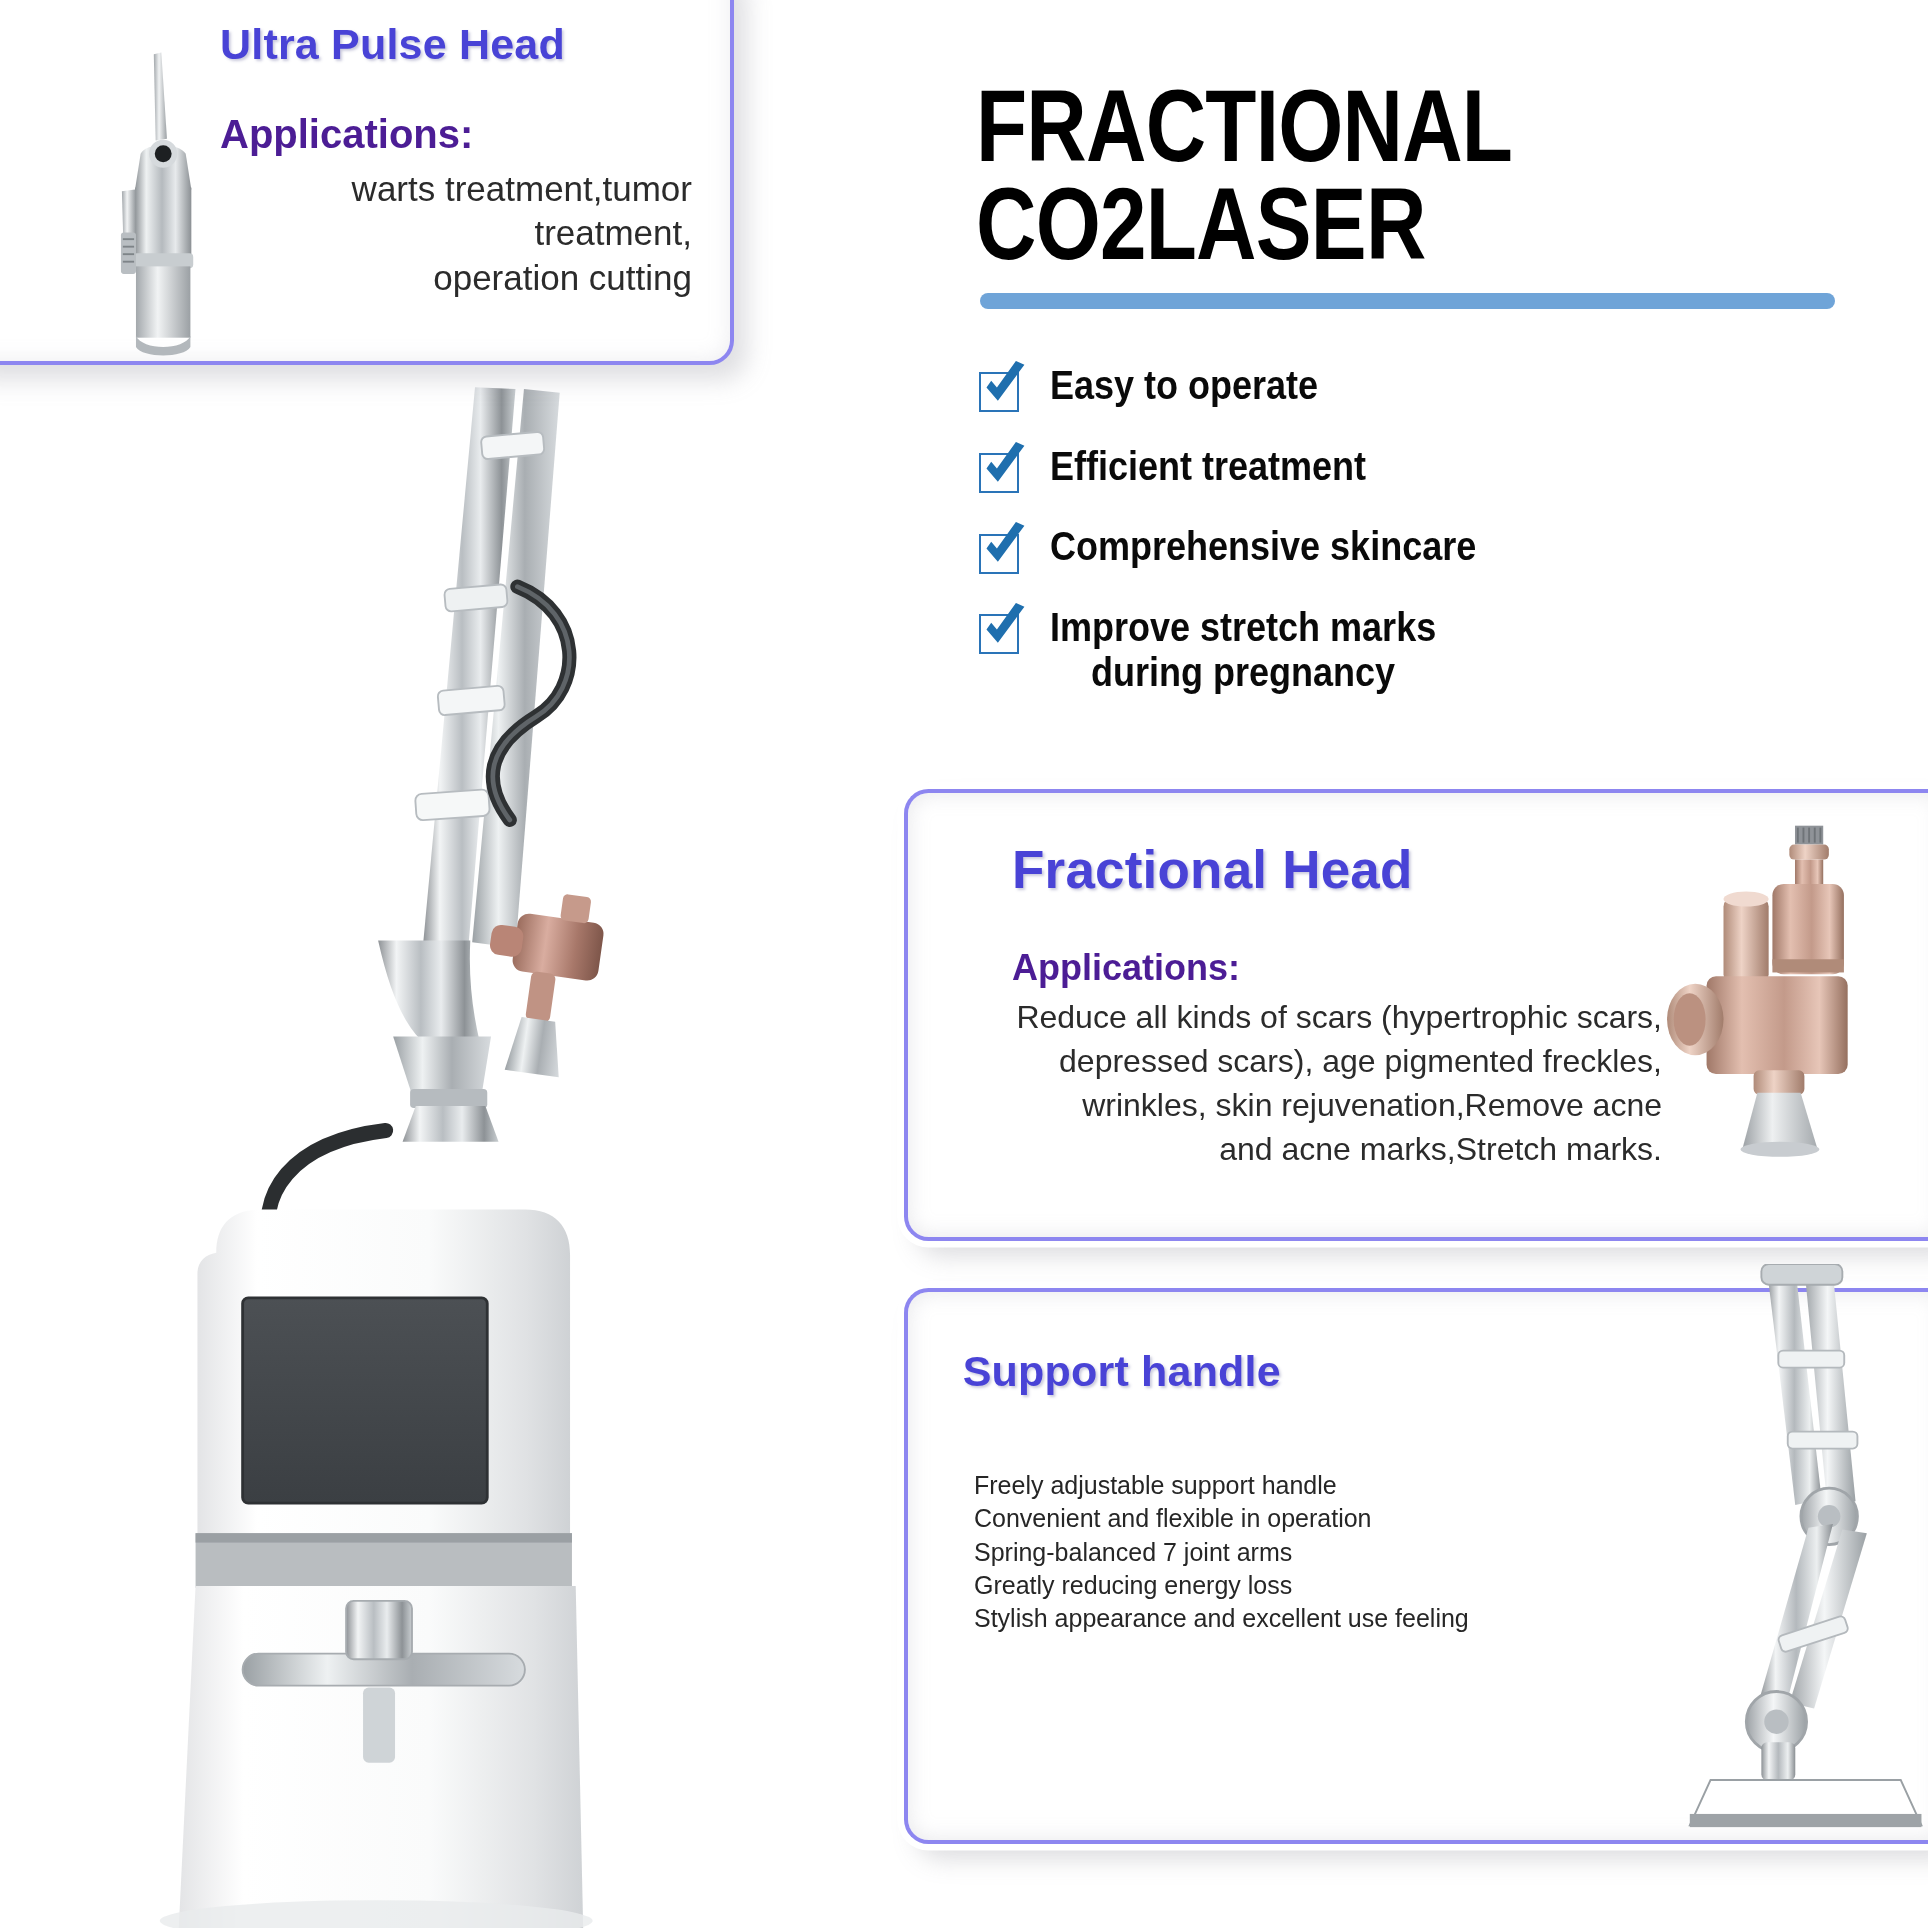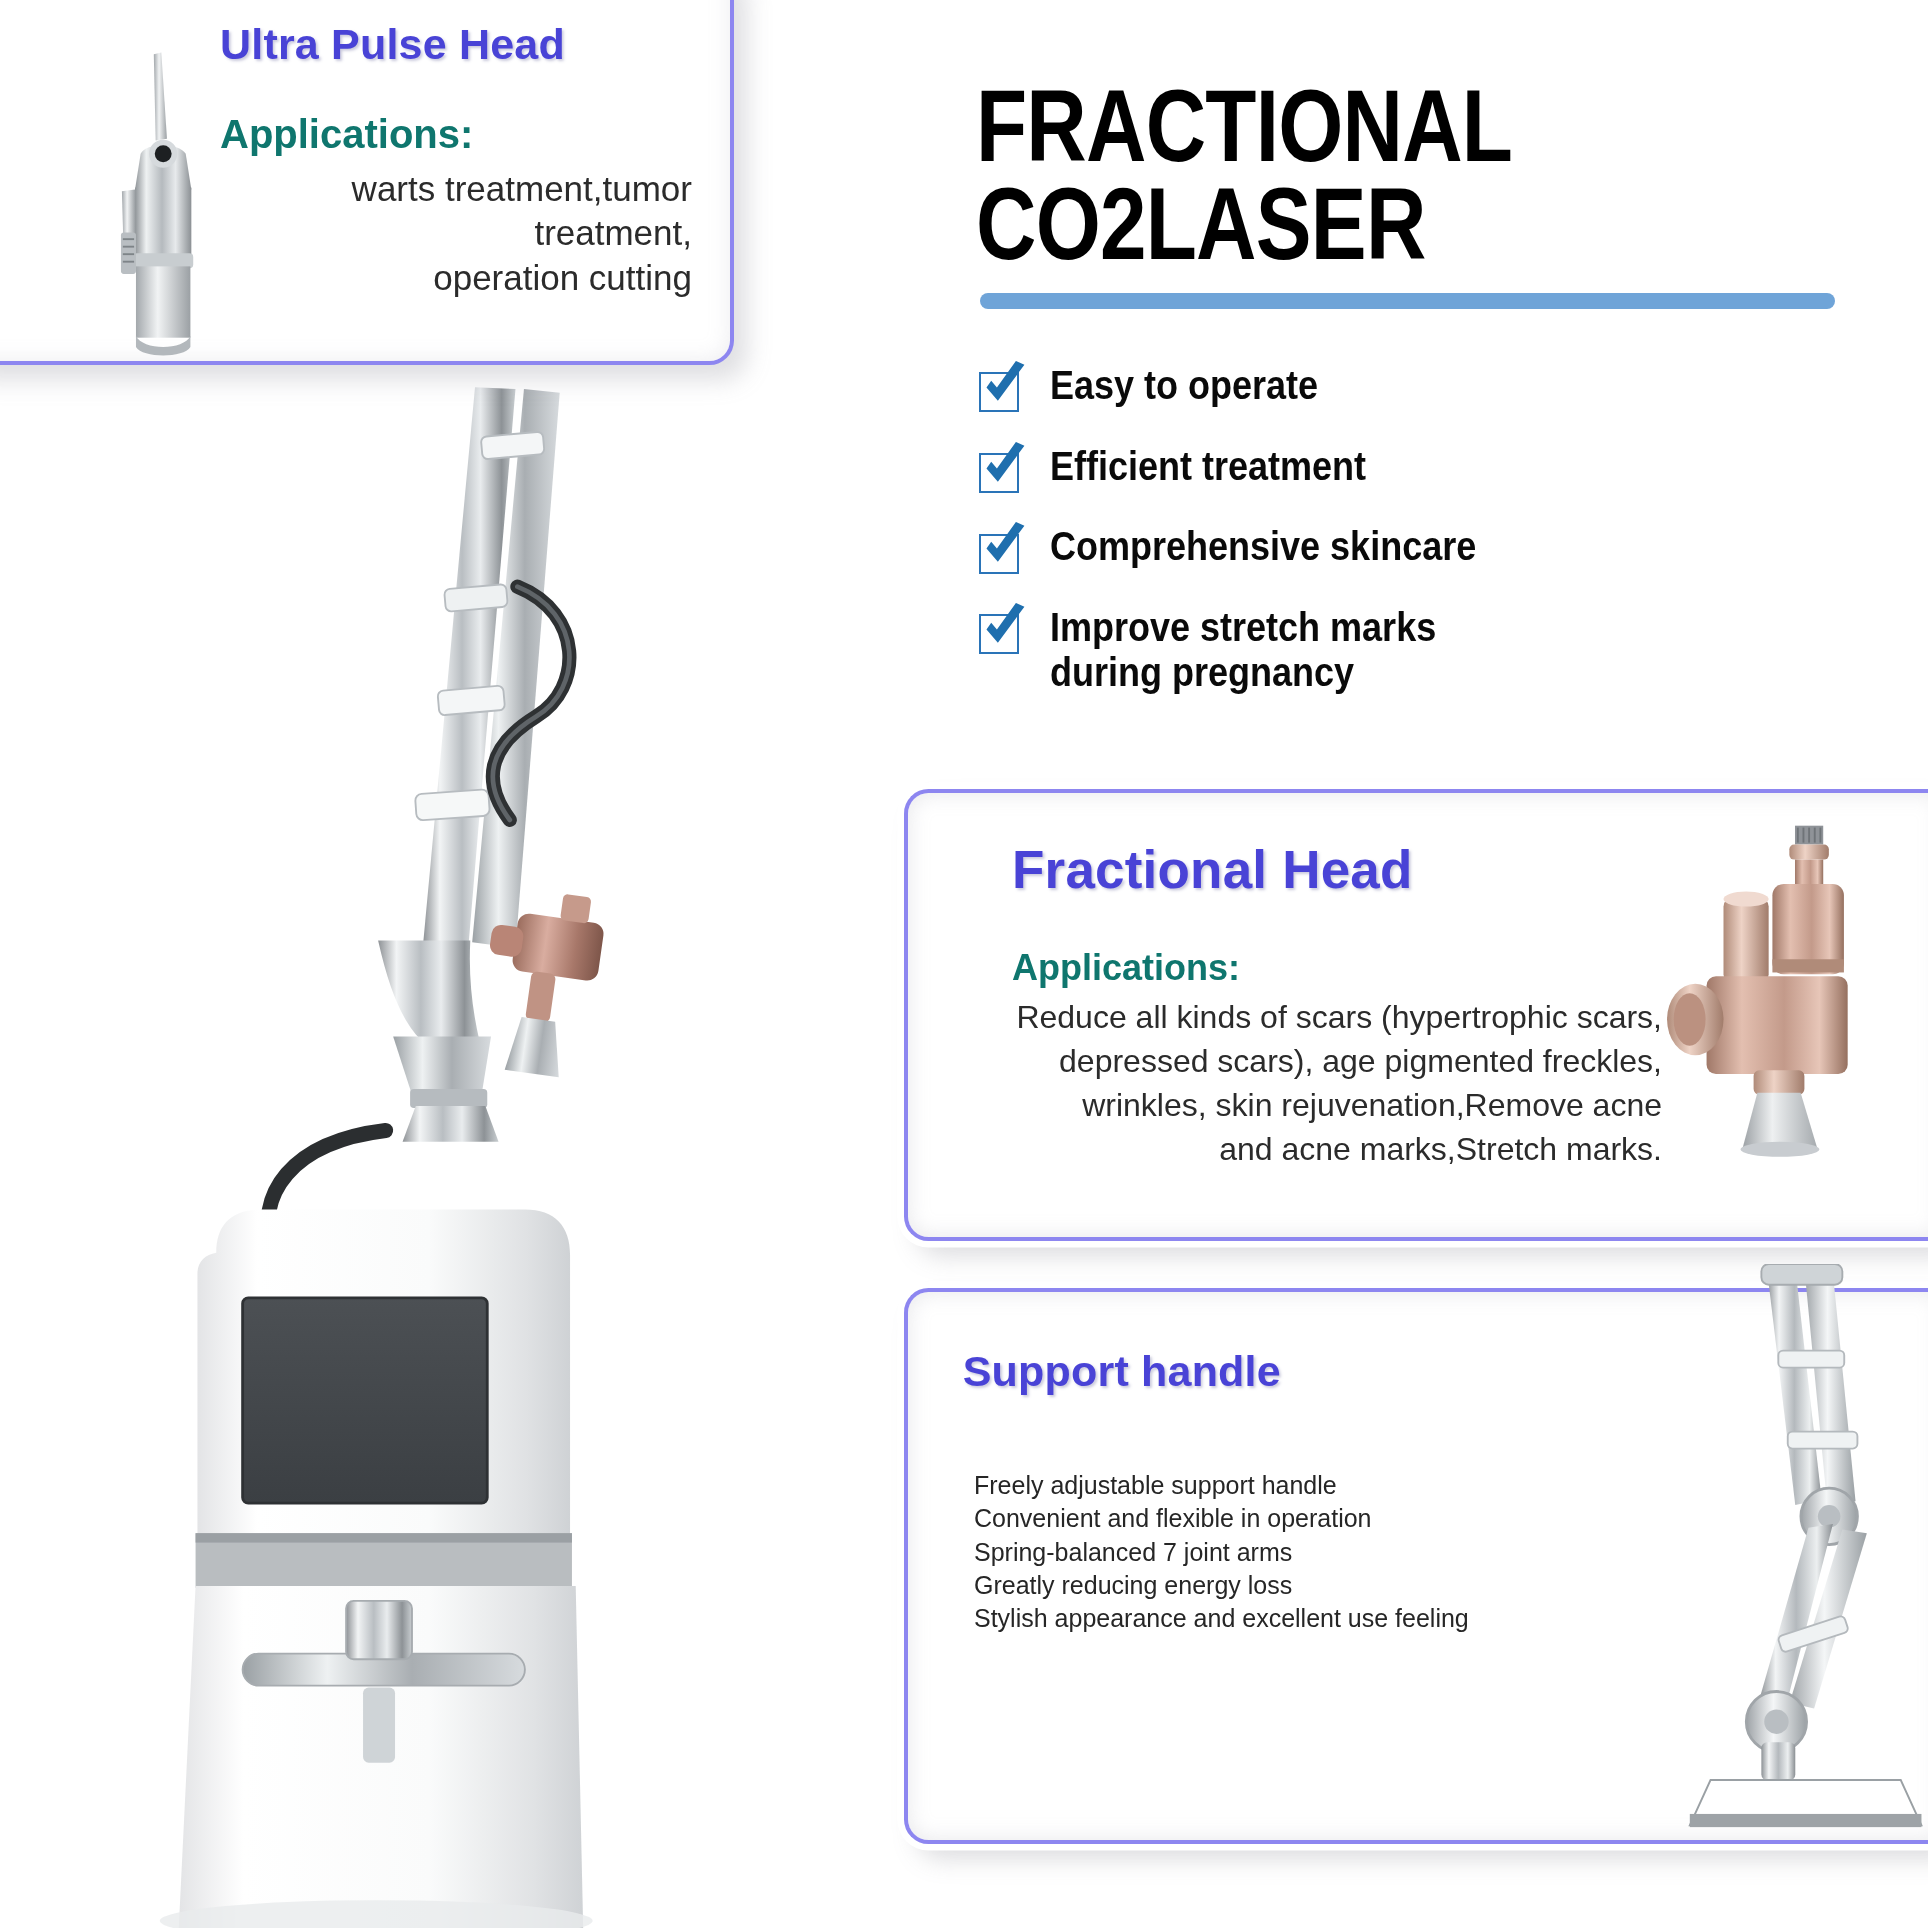--- a/index.html
+++ b/index.html
@@ -23,21 +23,21 @@
                 13px 15px 24.5px rgba(140,140,150,.30),
                 inset 0 0 21px rgba(170,170,180,.28);
   }
 
   .card-title{
     color:#4943d6;
     font-weight:bold;
     letter-spacing:0.2px;
     text-shadow:1.9px 1.9px 2.8px rgba(140,140,180,.45);
   }
-  .app-label{ font-weight:bold; color:#0f766e; }
+  .app-label{ font-weight:bold; color:#4c1d95; }
   .body-txt{ color:#2b2b2b;text-align:right; }
 
   
   #ultra-card{
     left:-38px; top:-40px; width:772px; height:405px;
     border-radius:0 24.5px 24.5px 0;
     border-left:none;
     box-shadow: 13px 15px 24.5px rgba(140,140,150,.28),
                 inset 0 0 21px rgba(170,170,180,.22);
   }
@@ -63,21 +63,21 @@
     transform-origin:left center;
     white-space:pre-line;
   }
   #title-rule{
     margin-top:19px; margin-left:3.8px;
     width:855px; height:16px; border-radius:8.5px;
     background:#6fa4d8;
   }
 
   
-  #feature-list{ position:absolute; left:979px; top:363px; width:904px; }
+  #feature-list{ position:absolute; left:979px; top:363px; width:904px;text-align:center; }
   .feat{ display:flex; align-items:flex-start; margin-bottom:32px; }
   .chk{ position:relative; width:43px; height:43px; flex:0 0 43px; margin-top:5.6px; margin-right:28px; }
   .chk .box{ position:absolute; left:0; top:3.8px; width:40px; height:40px;
              border:2.8px solid #2a74b8; background:#fff; }
   .chk .tick{ position:absolute; left:-1.9px; top:-9.4px; width:55px; height:55px; }
   .feat-label{
     font-family:"Liberation Sans", sans-serif;
     font-weight:bold;
     font-size:40px;
     line-height:1.12;

